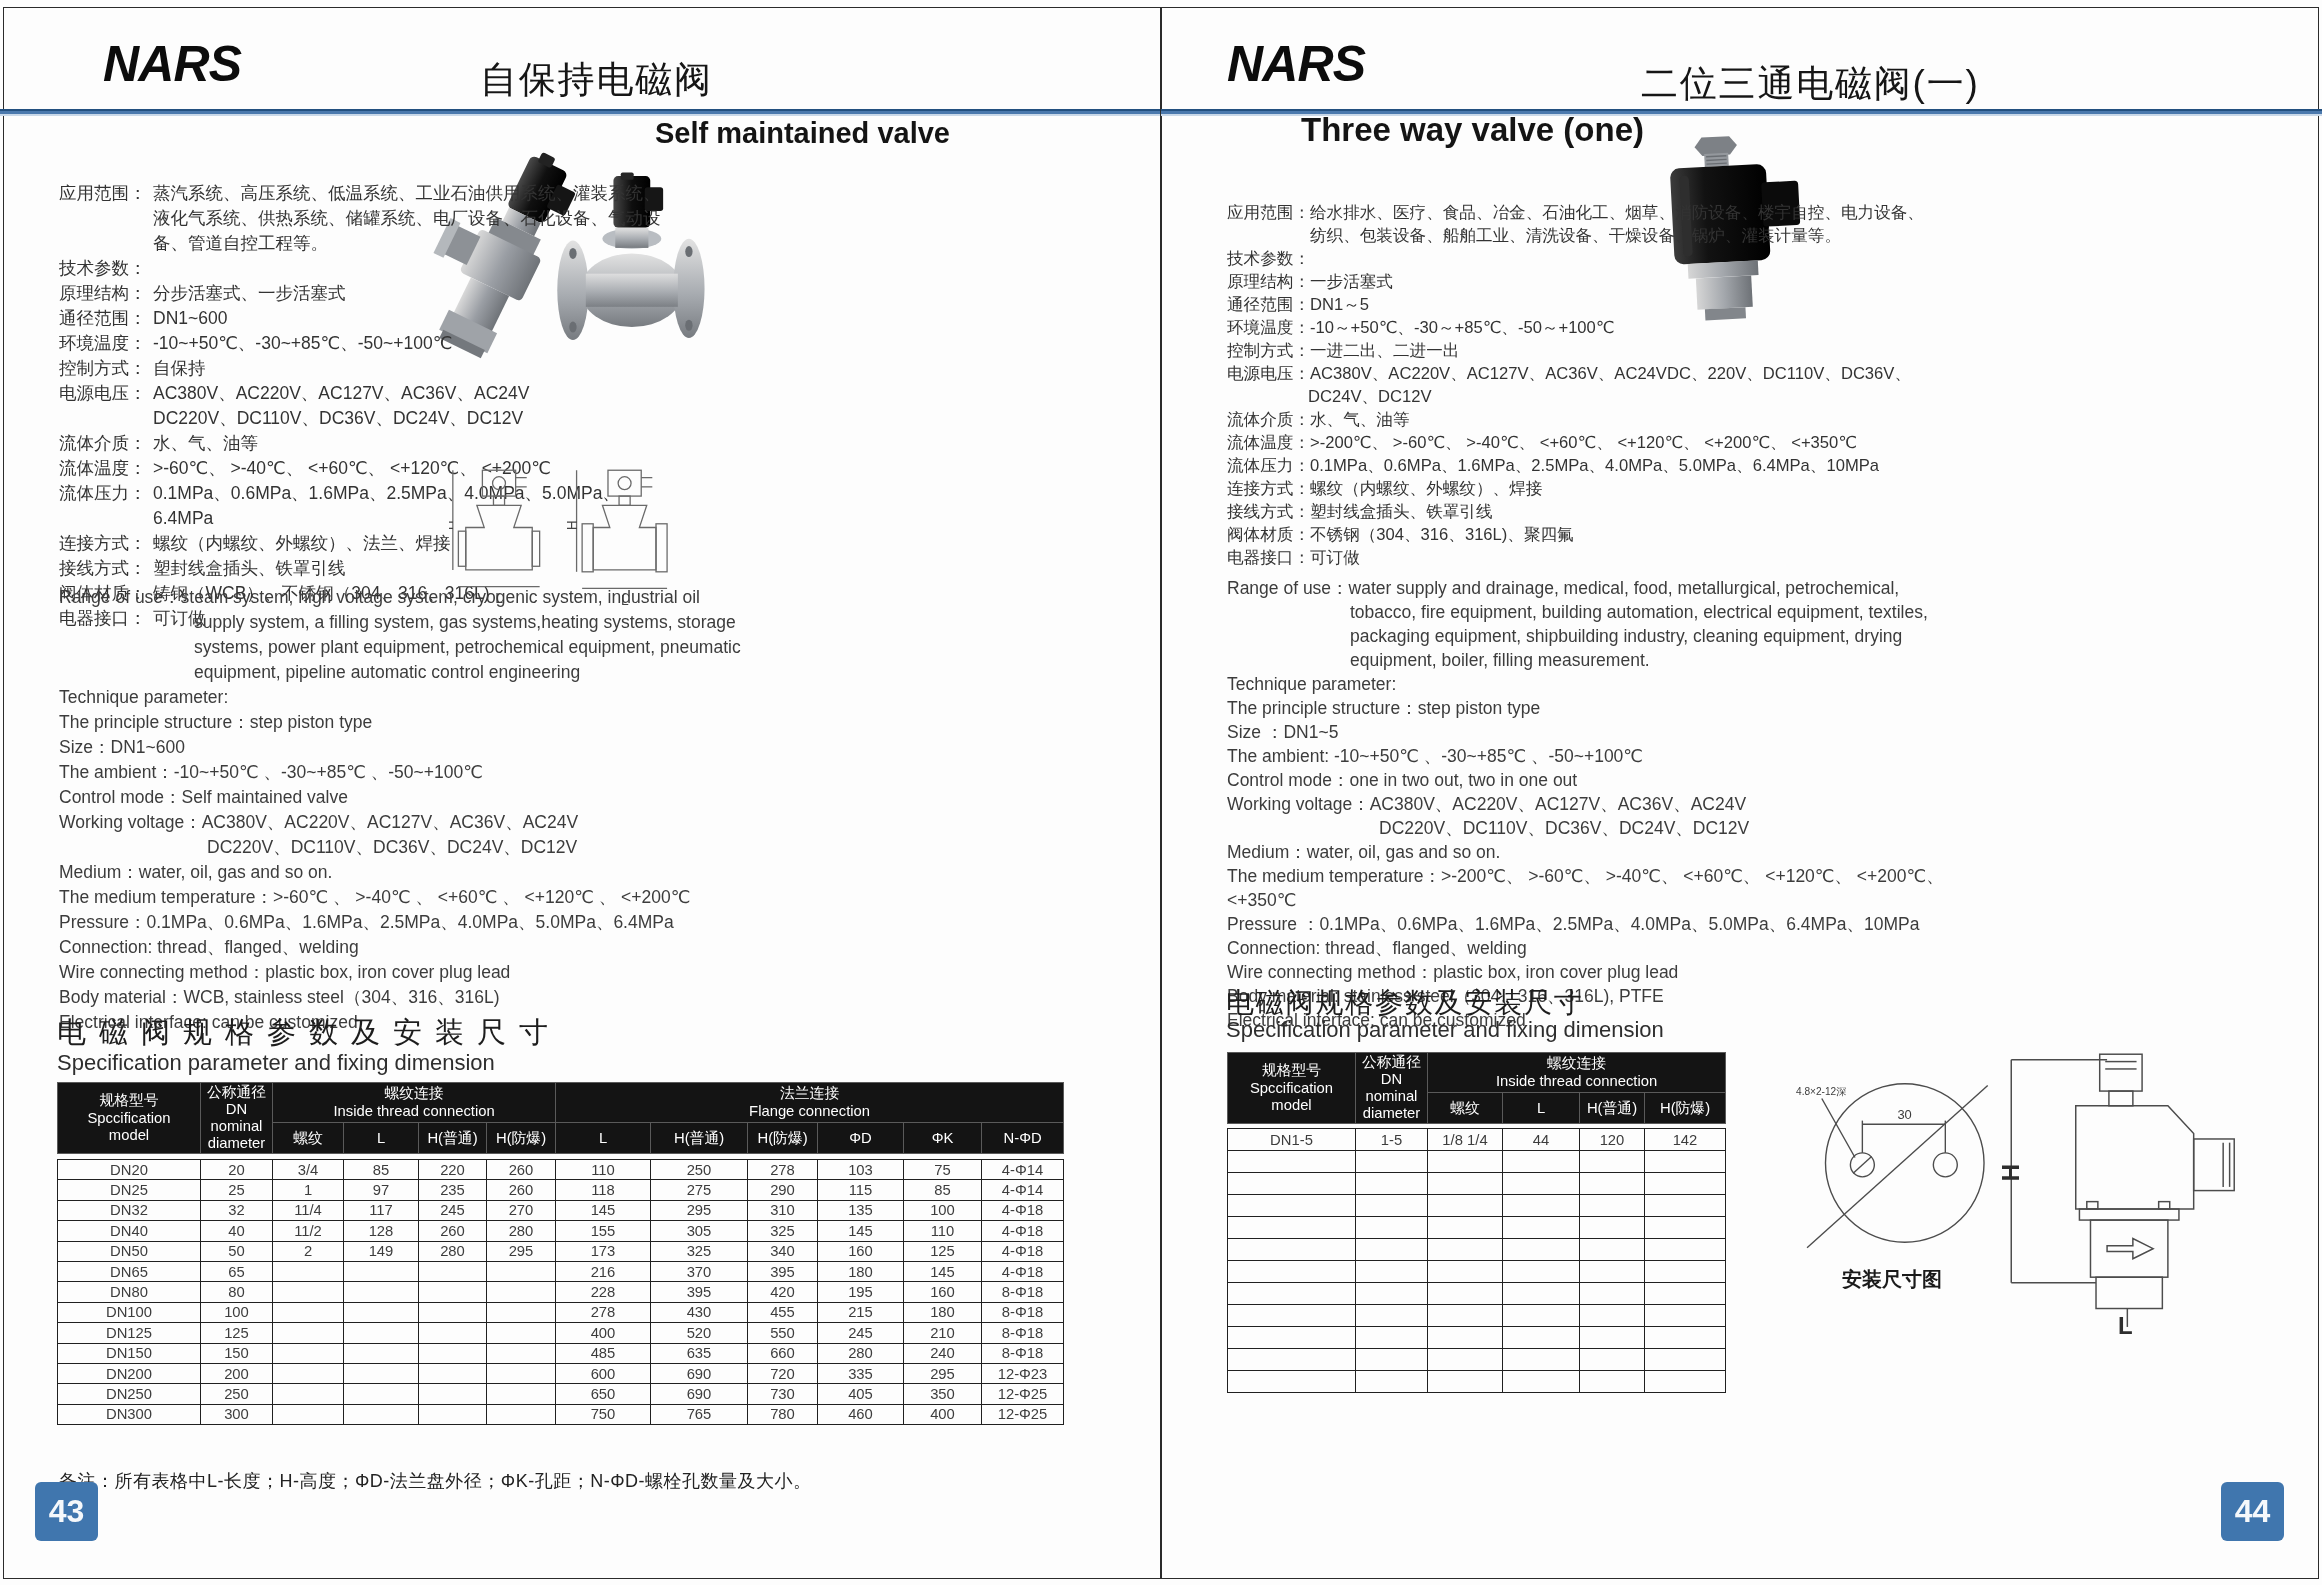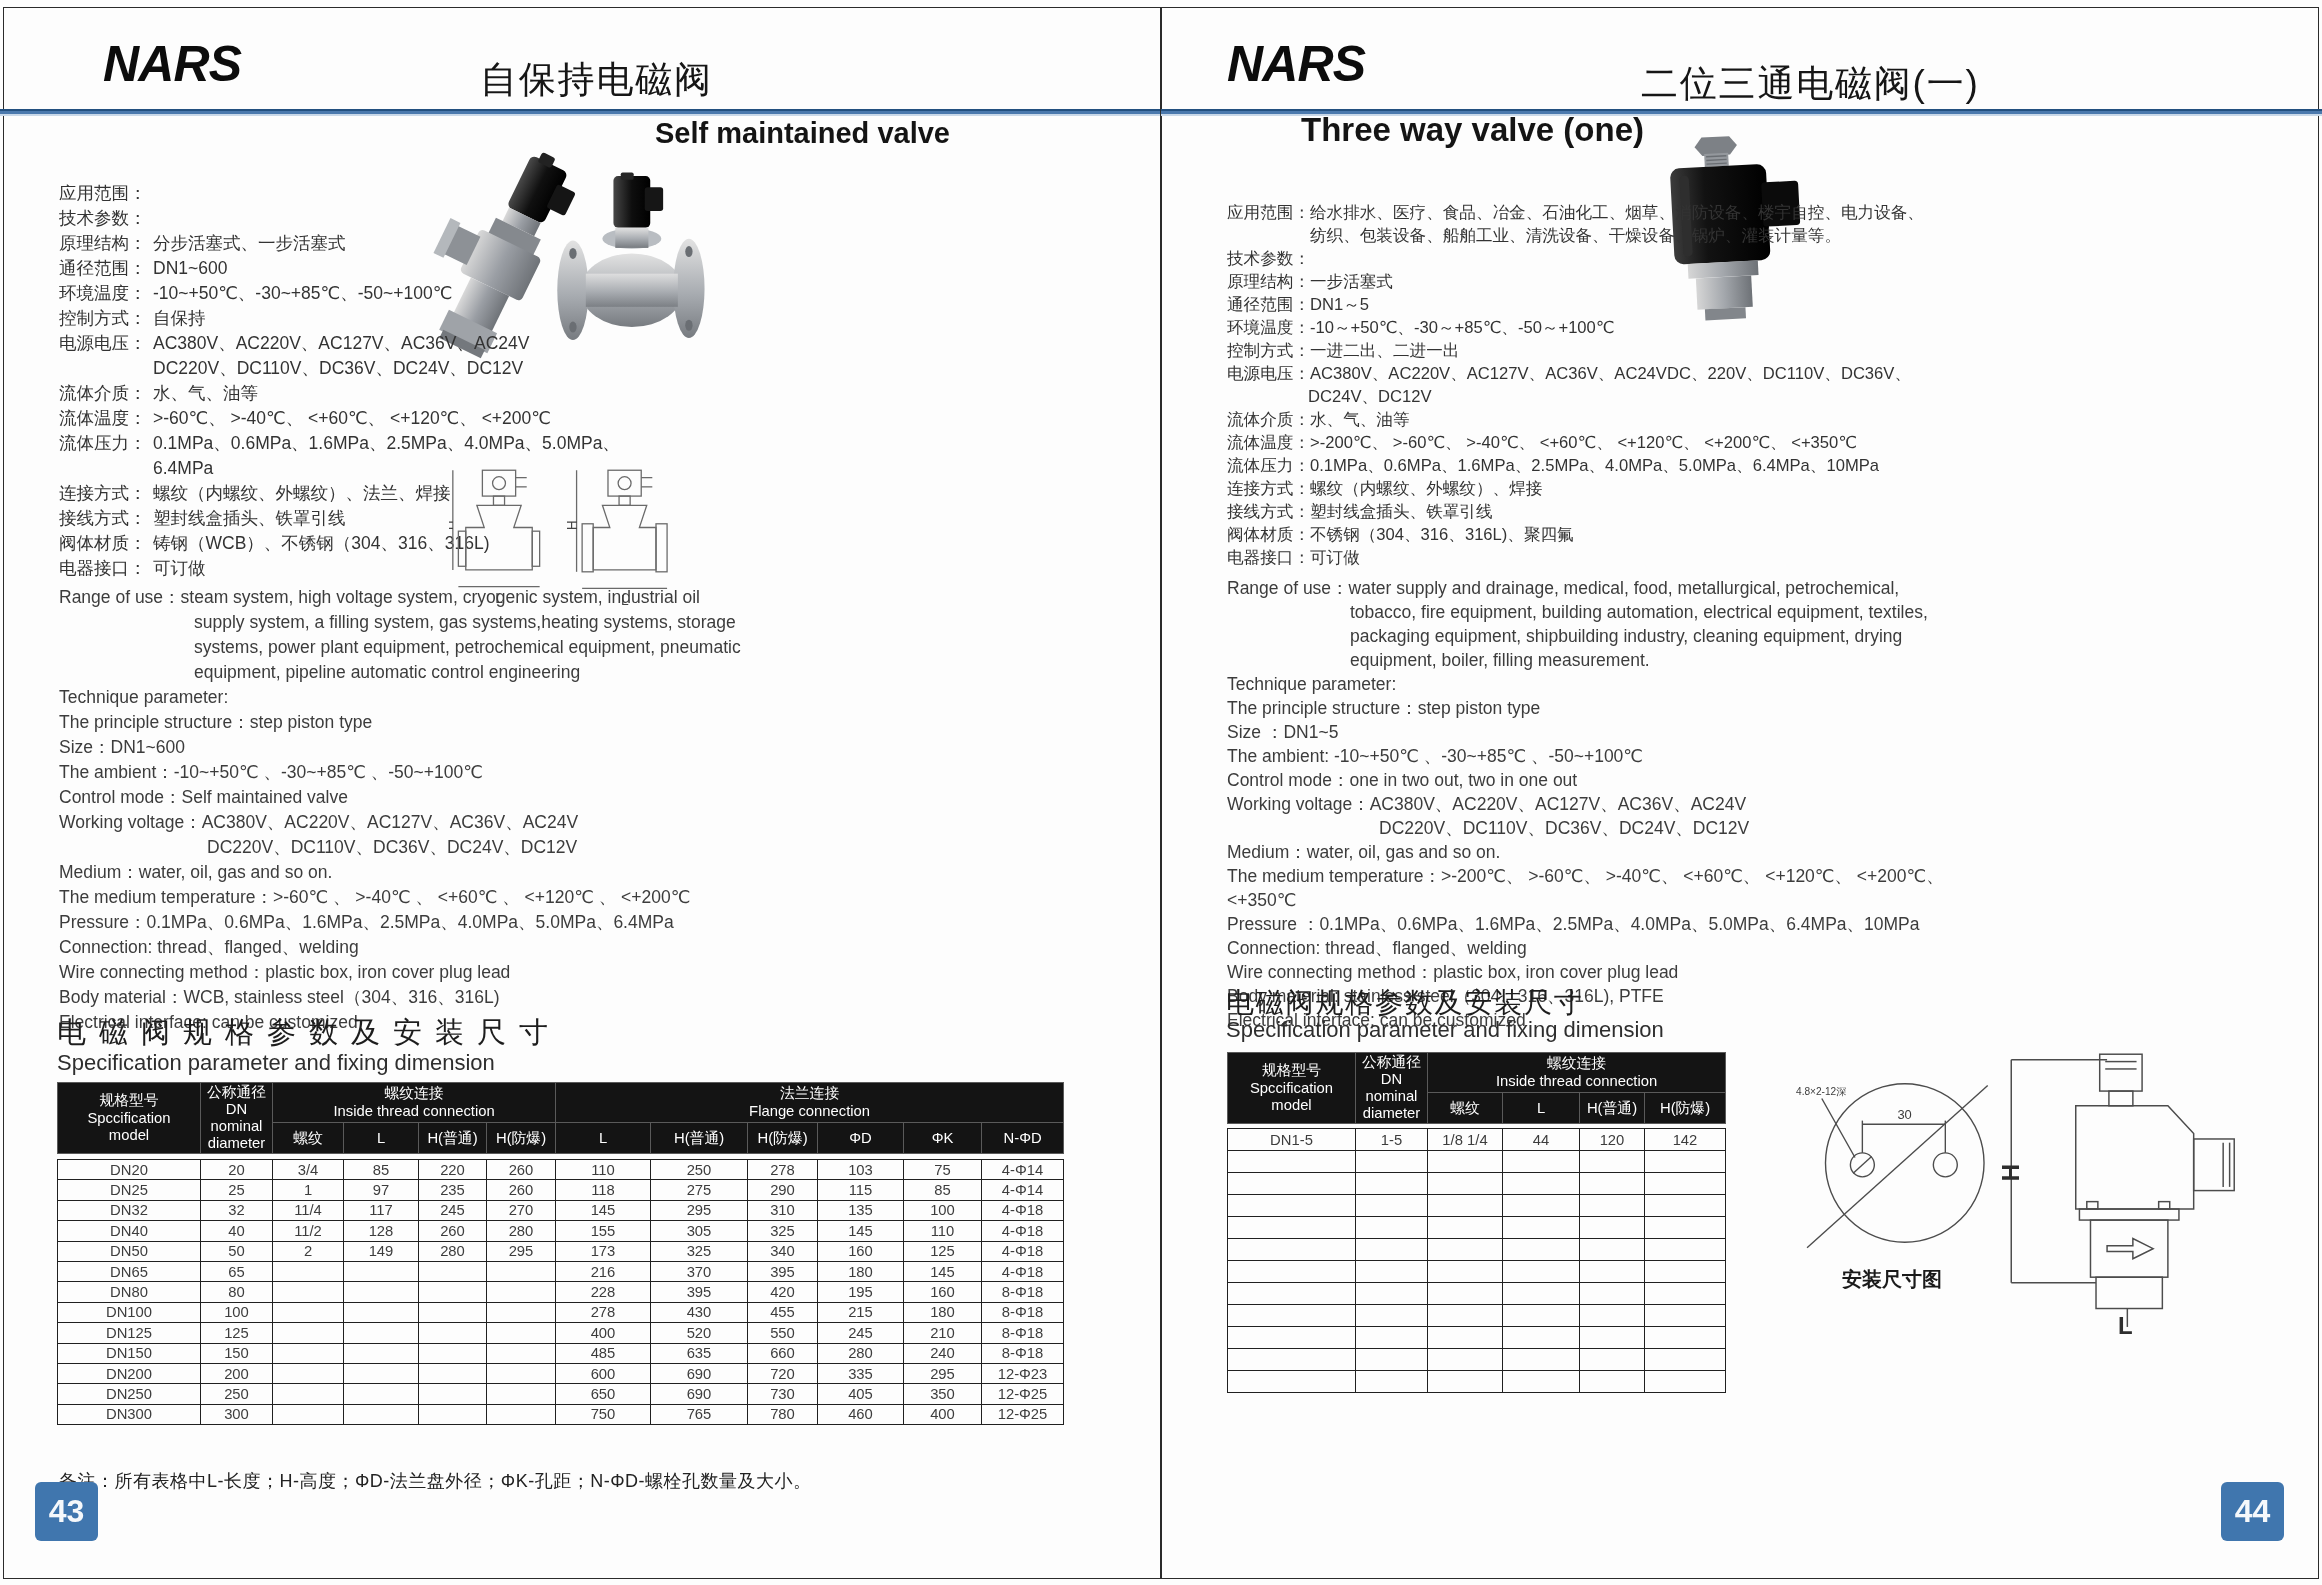--- a/index.html
+++ b/index.html
@@ -117,20 +117,21 @@
       <ellipse cx="26" cy="168" rx="4" ry="6" fill="#6a6e73"></ellipse>
       <ellipse cx="152" cy="126" rx="17" ry="54" fill="url(#steelB)"></ellipse>
       <ellipse cx="152" cy="86" rx="4" ry="6" fill="#6a6e73"></ellipse>
       <ellipse cx="152" cy="166" rx="4" ry="6" fill="#6a6e73"></ellipse>
       <rect x="40" y="110" width="100" height="36" fill="url(#steelB)" opacity="0.85"></rect>
     </svg>
 
     <div class="abs specs specs-zh" style="left:59px;top:181px;width:614px;">
         <div class="spec-line">
           <span class="spec-label">应用范围：</span>
+          <span class="spec-value">蒸汽系统、高压系统、低温系统、工业石油供用系统、灌装系统、液化气系统、供热系统、储罐系统、电厂设备、石化设备、气动设备、管道自控工程等。</span>
         </div>
         <div class="spec-line">
           <span class="spec-label">技术参数：</span>
           <span class="spec-value"></span>
         </div>
         <div class="spec-line">
           <span class="spec-label">原理结构：</span>
           <span class="spec-value">分步活塞式、一步活塞式</span>
         </div>
         <div class="spec-line">

